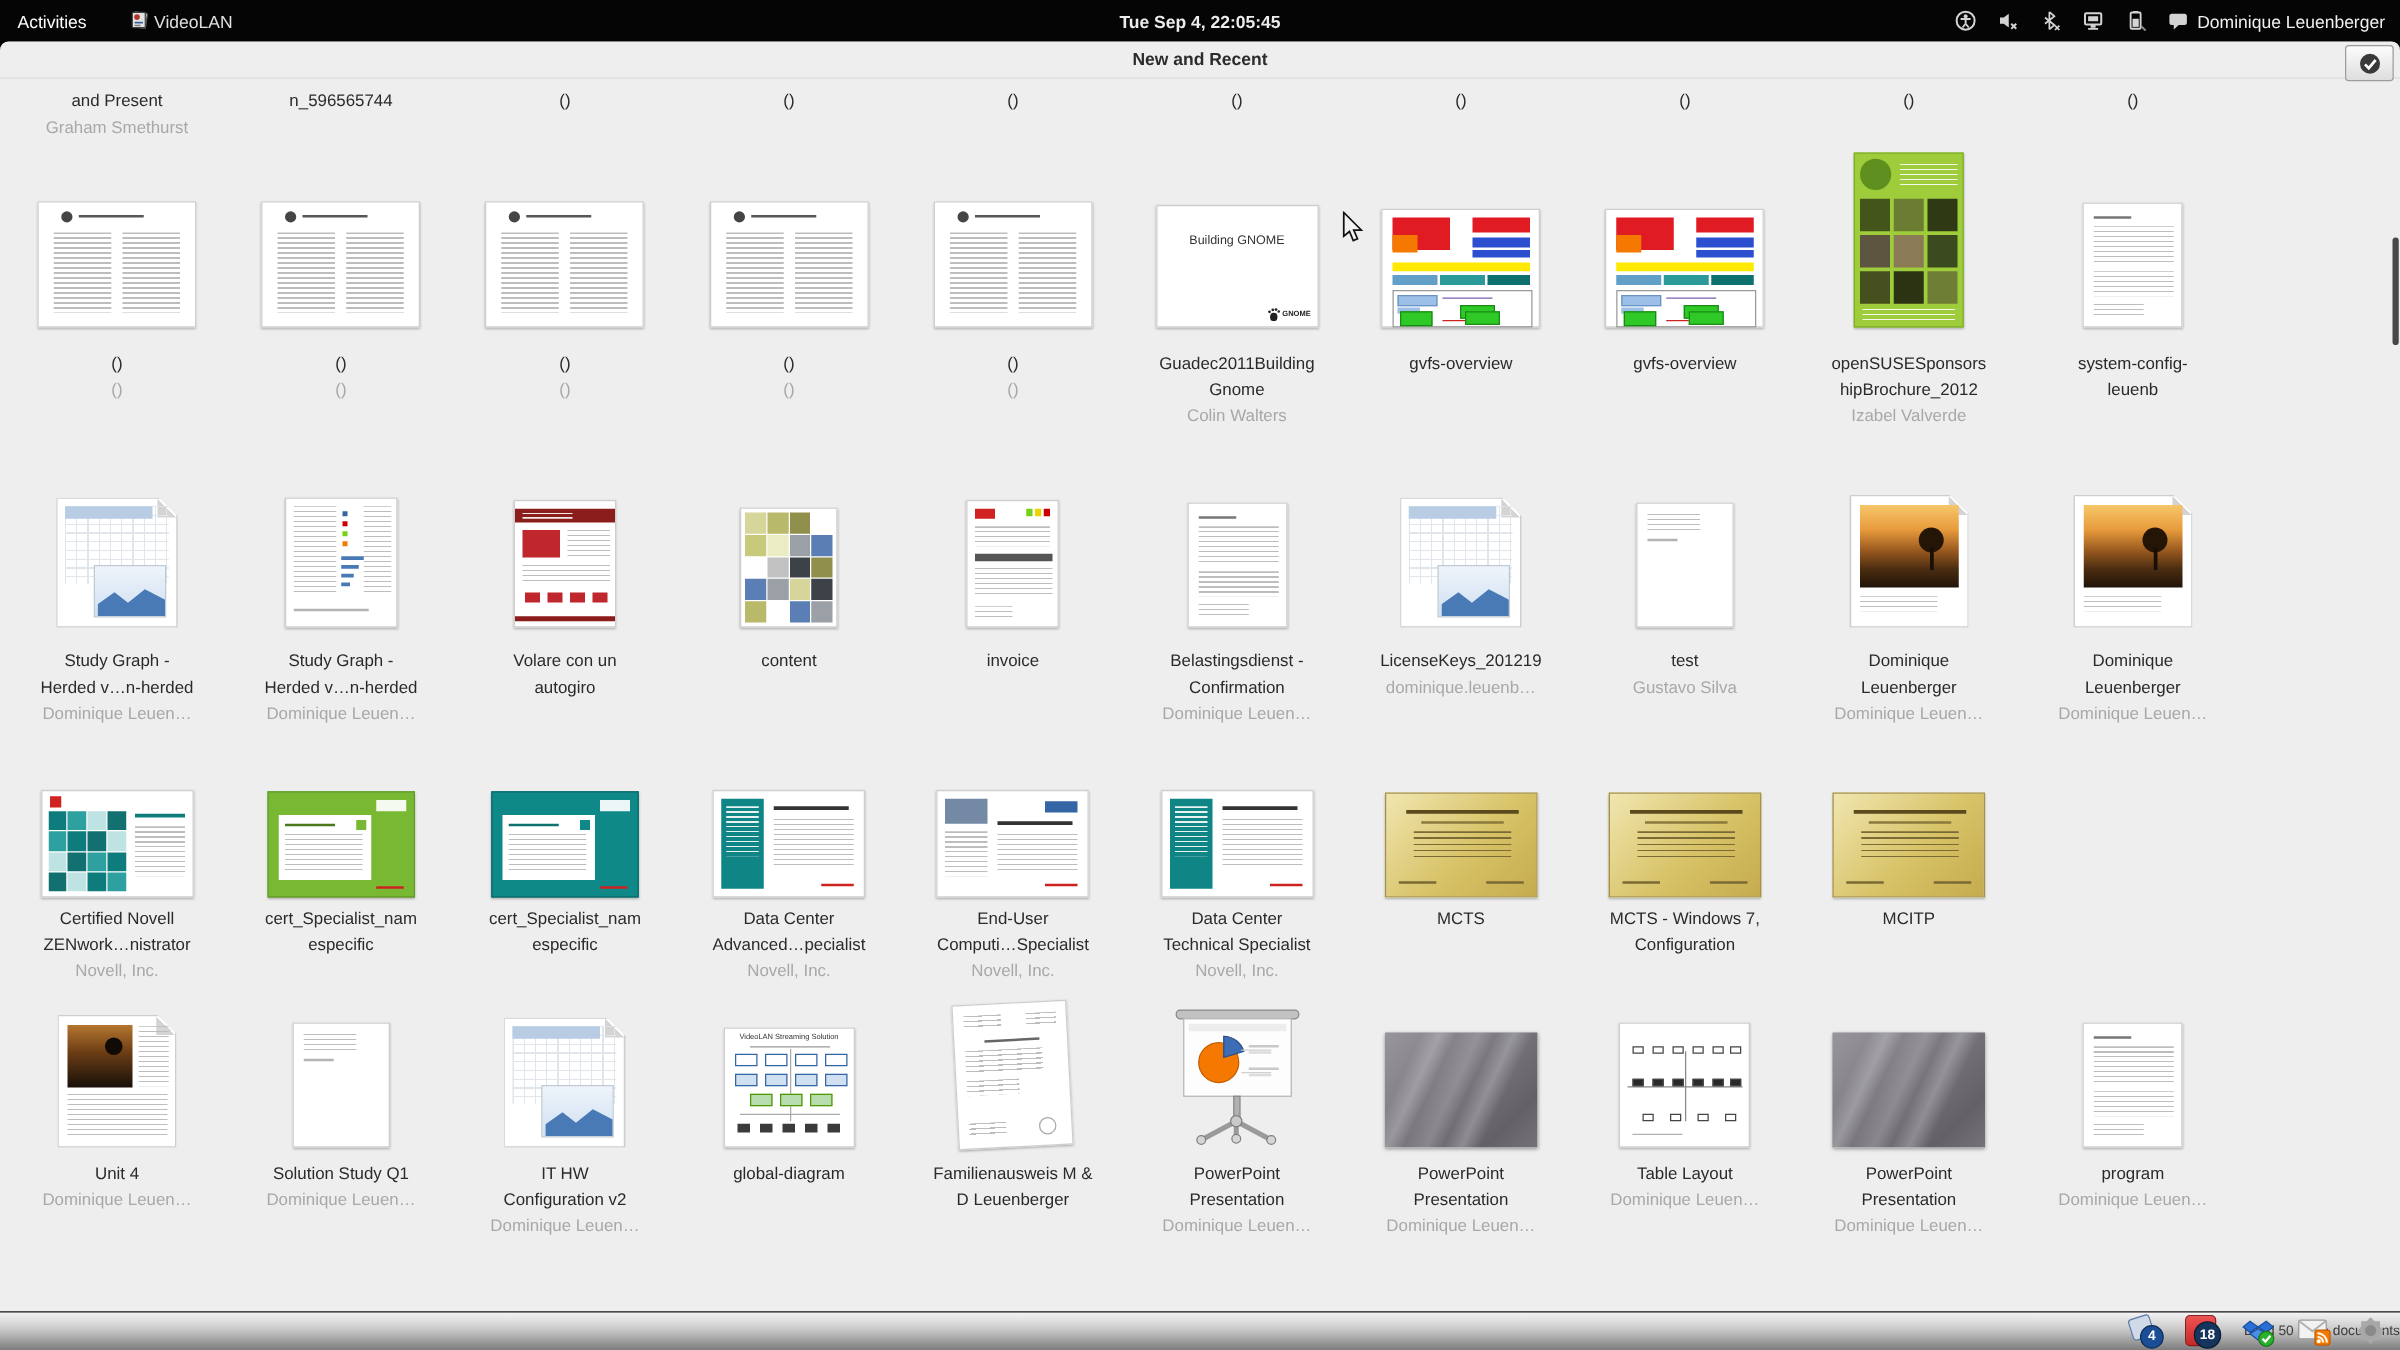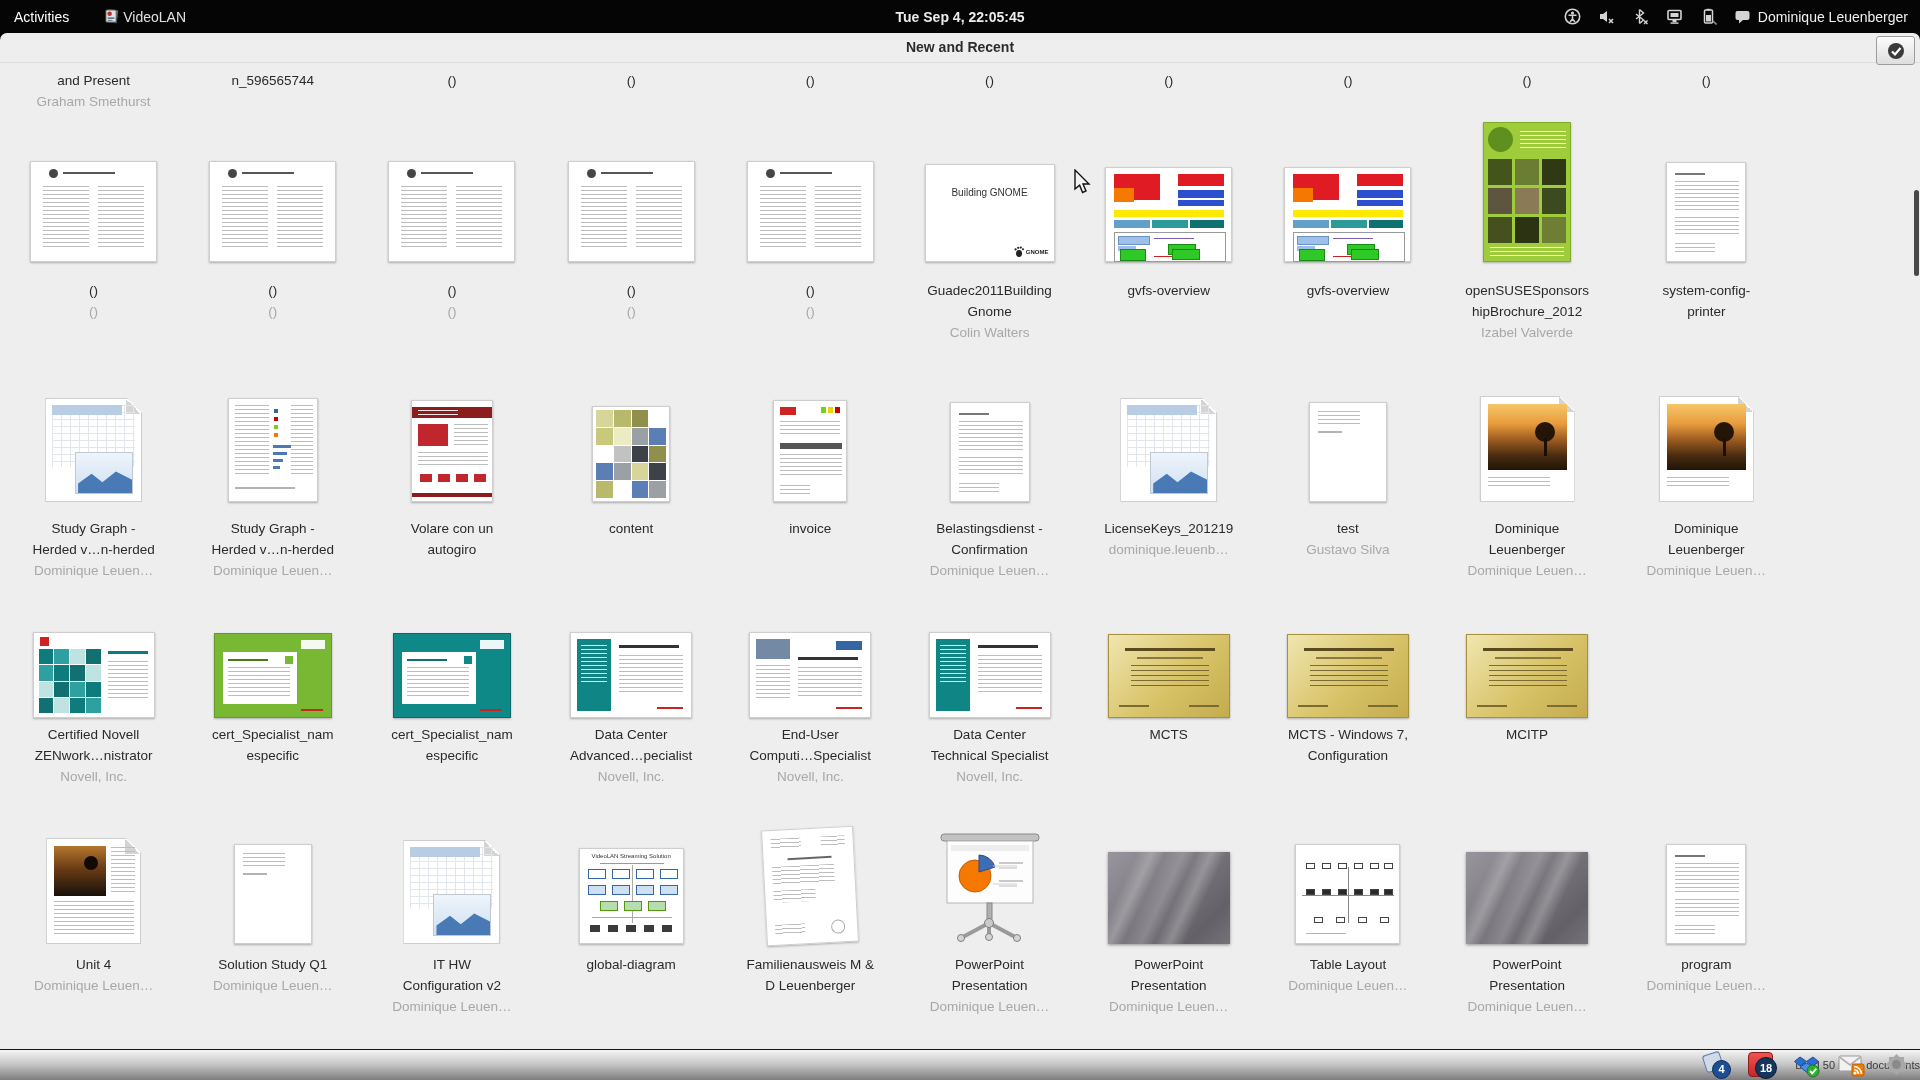--- a/index.html
+++ b/index.html
@@ -25,21 +25,21 @@
   .cell{width:179.2px;display:flex;flex-direction:column;align-items:center}
   .thumbbox{display:flex;align-items:flex-end;justify-content:center}
   .row[data-row="1"] .thumbbox{height:112px;margin-bottom:18px}
   .row[data-row="2"] .thumbbox{height:128px;margin-bottom:16px}
   .row[data-row="3"] .thumbbox{height:118px;margin-bottom:6px}
   .row[data-row="4"] .thumbbox{height:132px;margin-bottom:10px}
   .row[data-row="0"]{top:37px}
   .row[data-row="1"]{top:117px}
   .row[data-row="2"]{top:341px}
   .row[data-row="3"]{top:567px}
-  .row[data-row="4"]{top:779px}
+  .row[data-row="4"]{top:753px}
   .title{font-size:13.5px;color:#2a2a2a;text-align:center;line-height:21px;white-space:pre-line;max-width:176px}
   .author{font-size:13.5px;color:#a8a8a8;text-align:center;line-height:21px;white-space:pre-line;max-width:176px}
 
   
   .pg{position:relative;background:#fff;border:1px solid #cecece;box-shadow:0 1px 2px rgba(0,0,0,.28);box-sizing:border-box}
   .tl{position:absolute;height:2px;background:#b3b3b3}
   .tc{position:absolute;background-image:repeating-linear-gradient(#bdbdbd 0,#bdbdbd 1px,transparent 1px,transparent 4px)}
   .tcw{position:absolute;background-image:repeating-linear-gradient(rgba(255,255,255,.9) 0,rgba(255,255,255,.9) 1px,transparent 1px,transparent 4px)}
   .fold{clip-path:polygon(0 0,calc(100% - 15px) 0,100% 15px,100% 100%,0 100%)}
   .foldflap{position:absolute;right:0;top:0;width:15px;height:15px;background:linear-gradient(225deg,transparent 0 50%,#d4d4d4 50% 100%)}
@@ -329,21 +329,21 @@
       <div class="cell">
     <div class="thumbbox">
           <div class="pg" style="width:80px;height:100px">
  <div class="tl" style="left:8px;top:10px;width:30px;background:#777"></div>
  <div class="tc" style="left:8px;top:18px;width:64px;height:30px"></div>
  <div class="tc" style="left:8px;top:54px;width:64px;height:20px"></div>
  <div class="tc" style="left:8px;top:80px;width:40px;height:12px"></div>
           </div>
         </div>
     <div class="title">system-config-
-printer</div>
+leuenb</div>
 
   </div>
     </div>
   <div class="row" data-row="2">
       <div class="cell">
     <div class="thumbbox">
           <div class="pg fold" style="width:97px;height:104px">
             <div class="foldflap"></div>
  <div class="grid-sheet" style="position:absolute;left:6px;top:6px;width:83px;height:62px"></div>
  <div style="position:absolute;left:6px;top:6px;width:70px;height:10px;background:#b8cce4"></div>

